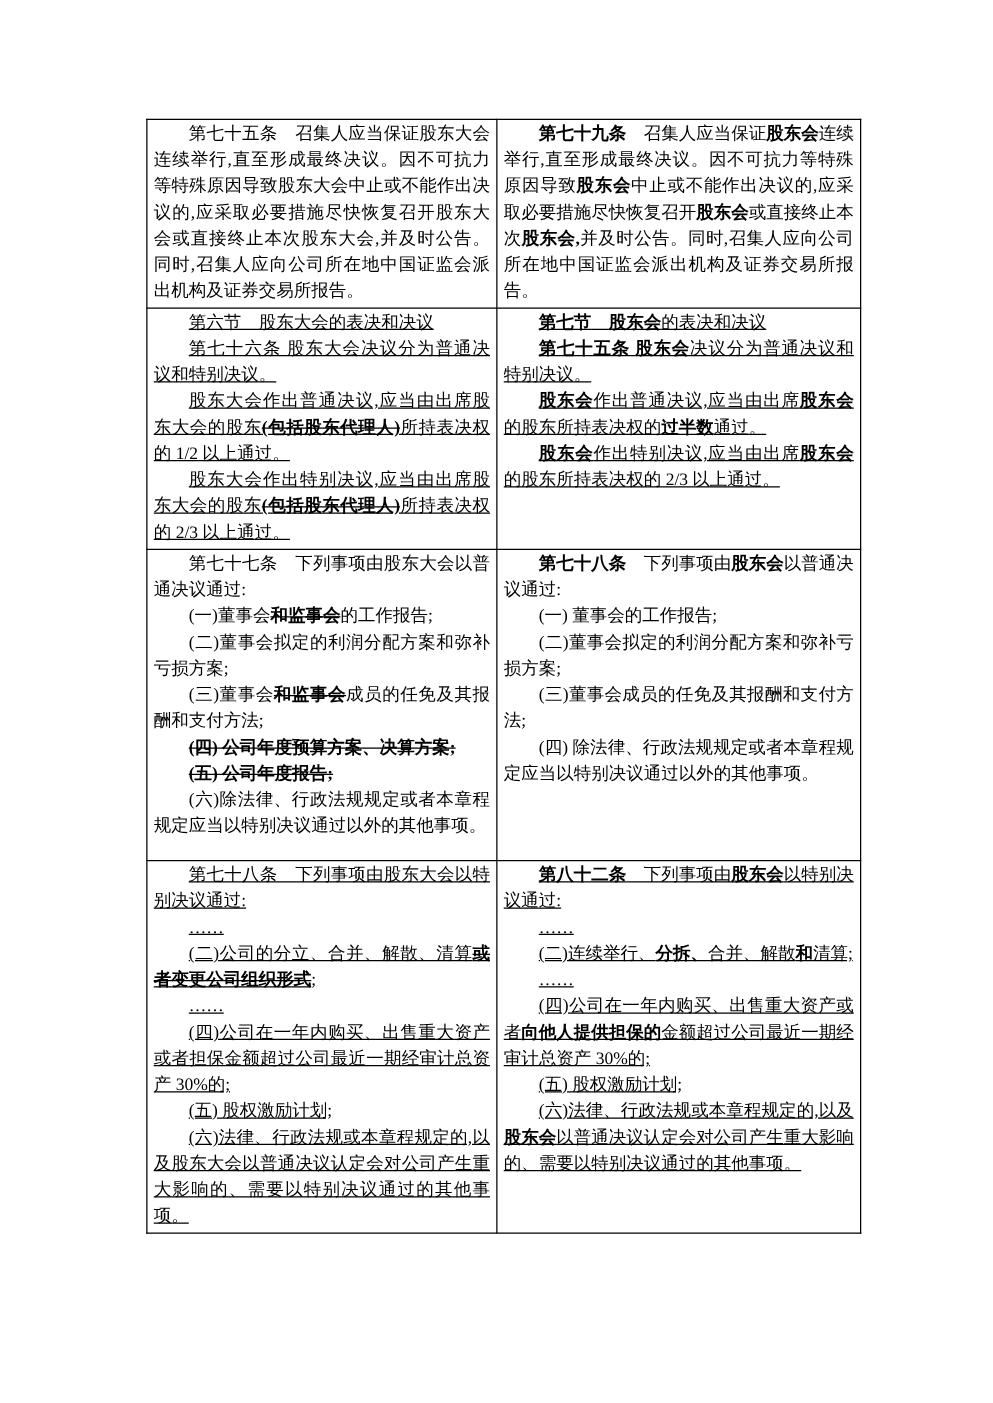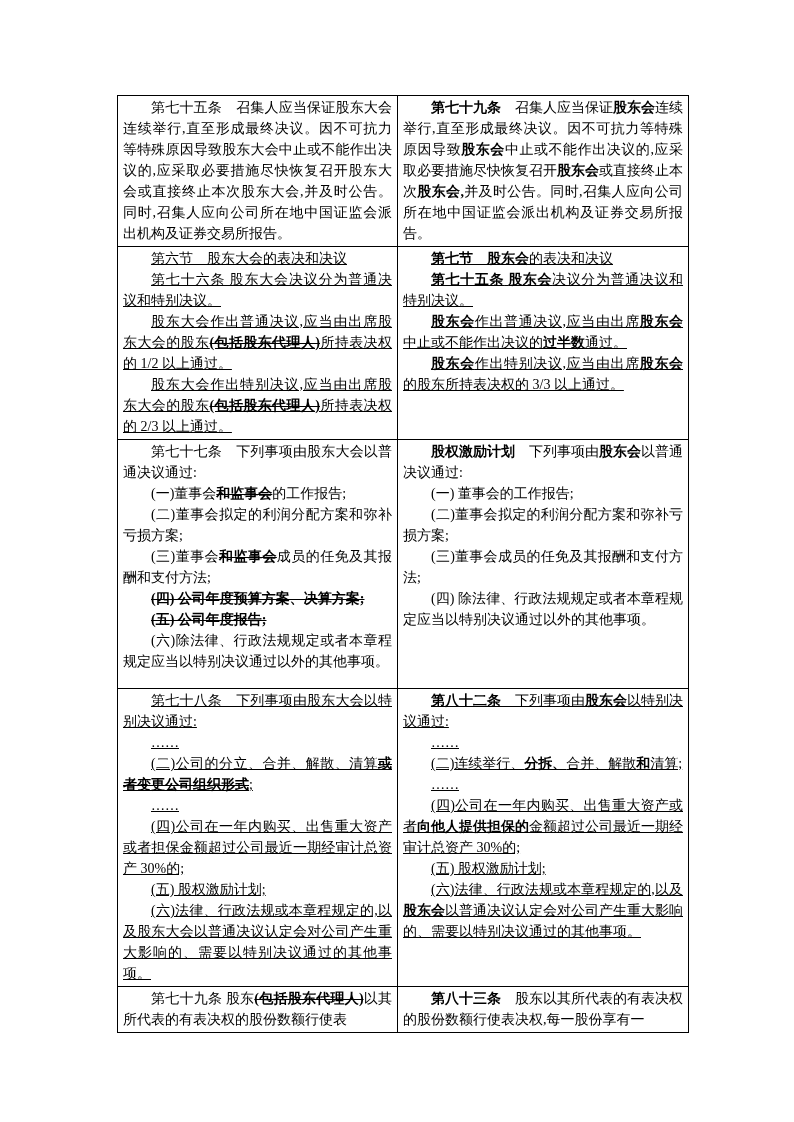--- a/index.html
+++ b/index.html
@@ -73,40 +73,40 @@
               <p class="para"><span>第六节　股东大会的表决和决议</span></p>
               <p class="para"><span>第七十六条 股东大会决议分为普通决议和特别决议。</span></p>
               <p class="para"><span>股东大会作出普通决议,应当由出席股东大会的股东</span><span class="bold strike">(包括股东代理人)</span><span>所持表决权的 1/2 以上通过。</span></p>
               <p class="para"><span>股东大会作出特别决议,应当由出席股东大会的股东</span><span class="bold strike">(包括股东代理人)</span><span>所持表决权的 2/3 以上通过。</span></p>
             </div>
           </td>
           <td>
             <div class="cell-inner">
               <p class="para"><span class="bold">第七节</span><span>　</span><span class="bold">股东会</span><span>的表决和决议</span></p>
               <p class="para"><span class="bold">第七十五条</span><span> </span><span class="bold">股东会</span><span>决议分为普通决议和特别决议。</span></p>
-              <p class="para"><span class="bold">股东会</span><span>作出普通决议,应当由出席</span><span class="bold">股东会</span><span>中止或不能作出决议的</span><span class="bold">过半数</span><span>通过。</span></p>
-              <p class="para"><span class="bold">股东会</span><span>作出特别决议,应当由出席</span><span class="bold">股东会</span><span>的股东所持表决权的 3/3 以上通过。</span></p>
+              <p class="para"><span class="bold">股东会</span><span>作出普通决议,应当由出席</span><span class="bold">股东会</span><span>的股东所持表决权的</span><span class="bold">过半数</span><span>通过。</span></p>
+              <p class="para"><span class="bold">股东会</span><span>作出特别决议,应当由出席</span><span class="bold">股东会</span><span>的股东所持表决权的 2/3 以上通过。</span></p>
             </div>
           </td>
         </tr>
         <tr class="doc-row row-3">
           <td>
             <div class="cell-inner">
               <p class="para"><span>第七十七条　下列事项由股东大会以普通决议通过:</span></p>
               <p class="para"><span>(一)董事会</span><span class="bold strike">和监事会</span><span>的工作报告;</span></p>
               <p class="para"><span>(二)董事会拟定的利润分配方案和弥补亏损方案;</span></p>
               <p class="para"><span>(三)董事会</span><span class="bold strike">和监事会</span><span>成员的任免及其报酬和支付方法;</span></p>
               <p class="para"><span class="bold strike">(四) 公司年度预算方案、决算方案;</span></p>
               <p class="para"><span class="bold strike">(五) 公司年度报告;</span></p>
               <p class="para"><span>(六)除法律、行政法规规定或者本章程规定应当以特别决议通过以外的其他事项。</span></p>
             </div>
           </td>
           <td>
             <div class="cell-inner">
-              <p class="para"><span class="bold">股权激励计划</span><span>　下列事项由</span><span class="bold">股东会</span><span>以普通决议通过:</span></p>
+              <p class="para"><span class="bold">第七十八条</span><span>　下列事项由</span><span class="bold">股东会</span><span>以普通决议通过:</span></p>
               <p class="para"><span>(一) 董事会的工作报告;</span></p>
               <p class="para"><span>(二)董事会拟定的利润分配方案和弥补亏损方案;</span></p>
               <p class="para"><span>(三)董事会成员的任免及其报酬和支付方法;</span></p>
               <p class="para"><span>(四) 除法律、行政法规规定或者本章程规定应当以特别决议通过以外的其他事项。</span></p>
             </div>
           </td>
         </tr>
         <tr class="doc-row row-4">
           <td>
             <div class="cell-inner">
@@ -124,27 +124,15 @@
               <p class="para"><span class="bold">第八十二条</span><span>　下列事项由</span><span class="bold">股东会</span><span>以特别决议通过:</span></p>
               <p class="para"><span>……</span></p>
               <p class="para"><span>(二)连续举行、</span><span class="bold">分拆、</span><span>合并、解散</span><span class="bold">和</span><span>清算;</span></p>
               <p class="para"><span>……</span></p>
               <p class="para"><span>(四)公司在一年内购买、出售重大资产或者</span><span class="bold">向他人提供担保的</span><span>金额超过公司最近一期经审计总资产 30%的;</span></p>
               <p class="para"><span>(五) 股权激励计划;</span></p>
               <p class="para"><span>(六)法律、行政法规或本章程规定的,以及</span><span class="bold">股东会</span><span>以普通决议认定会对公司产生重大影响的、需要以特别决议通过的其他事项。</span></p>
             </div>
           </td>
         </tr>
-        <tr class="doc-row row-5">
-          <td>
-            <div class="cell-inner">
-              <p class="para"><span>第七十九条 股东</span><span class="bold strike">(包括股东代理人)</span><span>以其所代表的有表决权的股份数额行使表</span></p>
-            </div>
-          </td>
-          <td>
-            <div class="cell-inner">
-              <p class="para"><span class="bold">第八十三条</span><span>　股东以其所代表的有表决权的股份数额行使表决权,每一股份享有一</span></p>
-            </div>
-          </td>
-        </tr>
       </tbody>
   </table>
 </div>
 
 </body></html>

